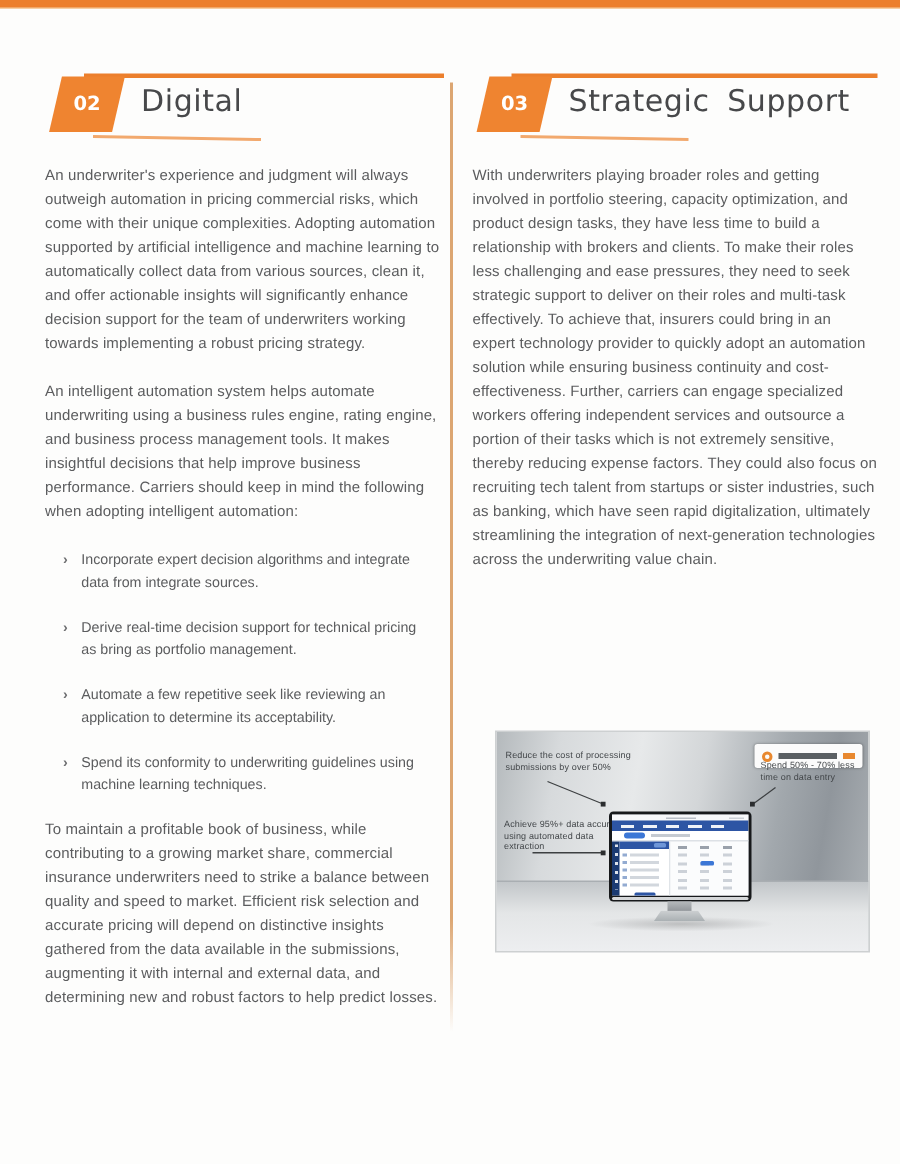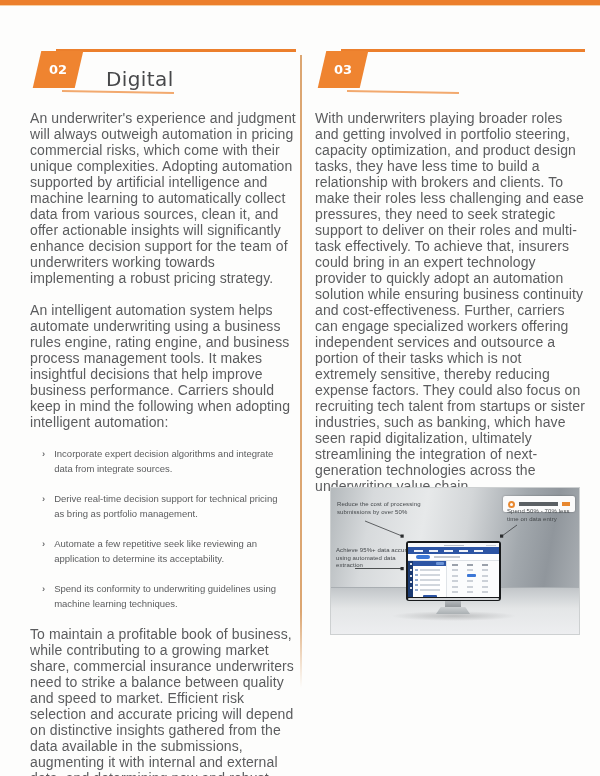--- a/index.html
+++ b/index.html
@@ -17,25 +17,25 @@
 
   
   .sec-header{position:relative;height:52px;margin-bottom:12px;}
   .sec-rule{position:absolute;top:3px;left:26px;right:0;height:3px;background:#EC7F2C;}
   .sec-badge{position:absolute;top:5px;left:7px;width:42px;height:37px;background:#EF8430;
              transform:skewX(-13deg);display:flex;align-items:center;justify-content:center;}
   .sec-badge span{transform:skewX(13deg);color:#fff;font-weight:bold;font-size:13px;
                   font-family:"DejaVu Sans",sans-serif;}
   .sec-tail{position:absolute;top:45px;left:32px;width:112px;height:2px;background:#F2A96E;
             transform:rotate(1.1deg);}
-  .sec-title{position:absolute;left:64px;top:9px;margin:12px;font-size:20px;font-weight:500;
+  .sec-title{position:absolute;left:64px;top:9px;margin:0;font-size:20px;font-weight:500;
              color:#47484A;font-family:"DejaVu Sans",sans-serif;letter-spacing:.4px;word-spacing:5px;}
 
   
-  .para{margin:0 0 16px 0;font-size:14px;line-height:16px;color:#5B5C5E;letter-spacing:.1px;}
+  .para{margin:0 0 16px 0;font-size:10px;line-height:16px;color:#5B5C5E;letter-spacing:.1px;}
   .bullets{list-style:none;margin:2px 0 6px 0;padding:0 0 0 12px;}
   .bullets li{display:flex;gap:9px;margin-bottom:15px;font-size:9.5px;line-height:15px;
               color:#5B5C5E;width:248px;}
   .bullets .mark{color:#6E6F71;font-weight:bold;flex:0 0 auto;}
 
   
   .figure{position:absolute;left:15px;top:441px;width:248px;height:146px;overflow:hidden;
           border:1px solid #cdd0d1;
           background:linear-gradient(100deg,#b4b9bc 0%,#d7dadc 16%,#e7e9ea 36%,#d3d6d8 52%,
                      #a2a8ad 72%,#90969c 84%,#aeb3b7 100%);}
@@ -138,20 +138,21 @@
 
   <div class="divider"></div>
 
   <section class="col col-right">
     <div class="sec-header">
       <div class="sec-rule"></div>
       <div class="sec-badge">
         <span>03</span>
       </div>
       <div class="sec-tail"></div>
+      <h2 class="sec-title">Strategic Support</h2>
     </div>
 
     <p class="para">With underwriters playing broader roles and getting involved in portfolio steering, capacity optimization, and product design tasks, they have less time to build a relationship with brokers and clients. To make their roles less challenging and ease pressures, they need to seek strategic support to deliver on their roles and multi-task effectively. To achieve that, insurers could bring in an expert technology provider to quickly adopt an automation solution while ensuring business continuity and cost-effectiveness. Further, carriers can engage specialized workers offering independent services and outsource a portion of their tasks which is not extremely sensitive, thereby reducing expense factors. They could also focus on recruiting tech talent from startups or sister industries, such as banking, which have seen rapid digitalization, ultimately streamlining the integration of next-generation technologies across the underwriting value chain.</p>
 
     <div class="figure">
       <div class="fig-desk"></div>
 
       <div class="fig-logo">
         <span class="dot"></span>
         <span class="word"></span>

